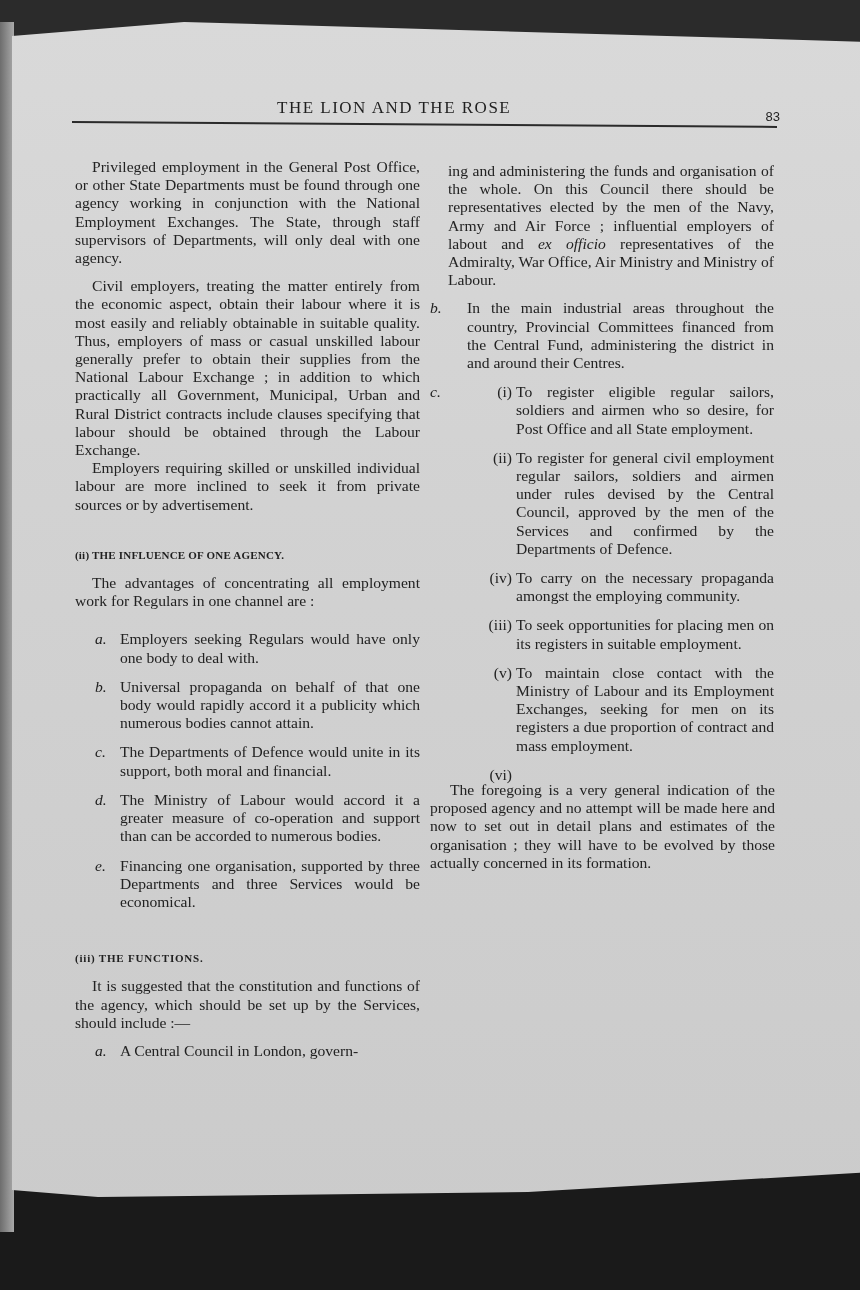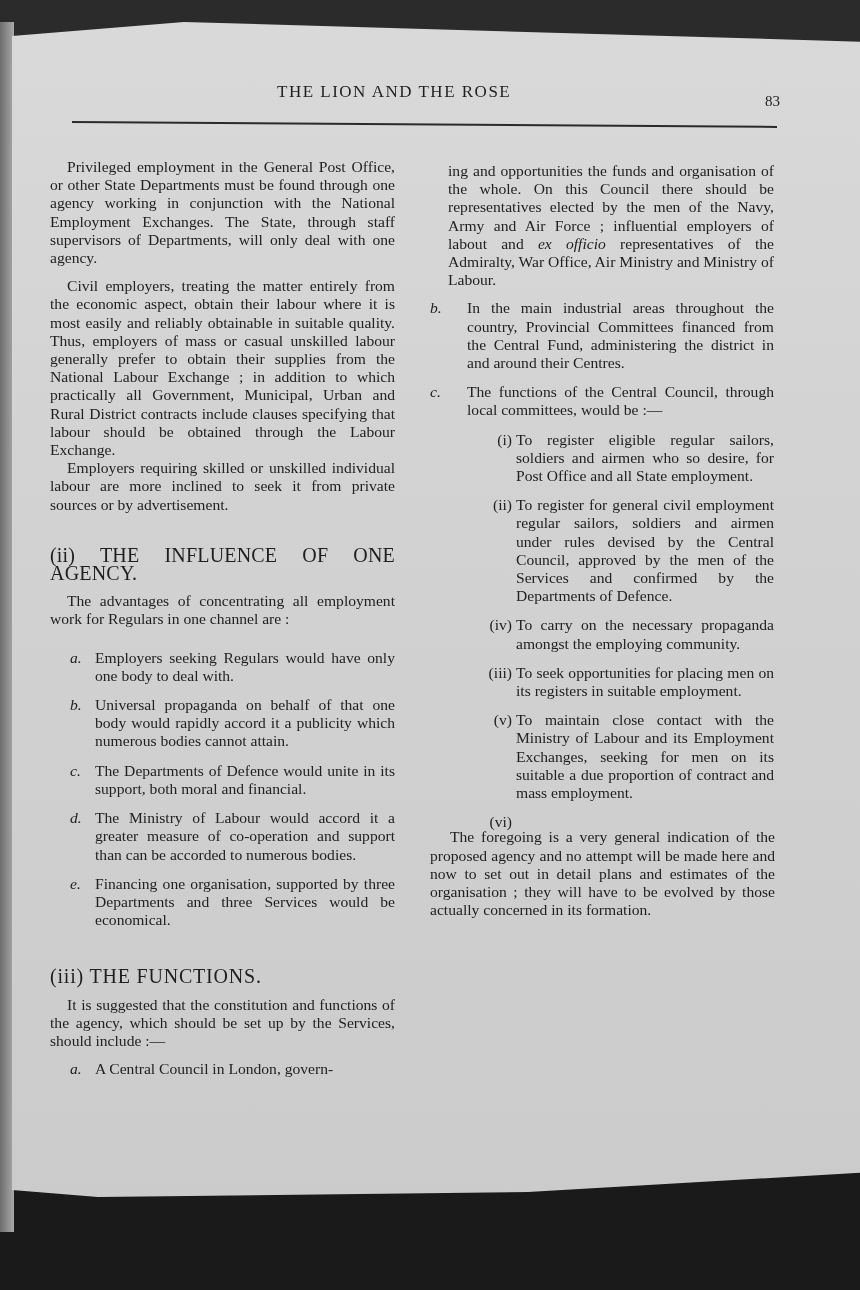--- a/index.html
+++ b/index.html
@@ -12,41 +12,41 @@
   .page {
     position:absolute; left:12px; top:22px; width:860px; height:1200px;
     background:linear-gradient(180deg,#d9d9d9 0%,#d2d2d2 40%,#cbcbcb 100%);
     clip-path: polygon(0 14px, 20% 0, 100% 20px, 100% 1150px, 60% 1170px, 10% 1175px, 0 1168px);
   }
   .spine {
     position:absolute; left:0; top:22px; width:14px; height:1210px;
     background:linear-gradient(90deg,#6d6d6d,#a9a9a9);
   }
   .header {
-    position:absolute; left:72px; top:81px; width:708px; height:30px;
+    position:absolute; left:72px; top:97px; width:708px; height:30px;
   }
   .running-title {
     position:absolute; left:205px; top:1px; font-size:17px; letter-spacing:1.5px; color:#1f1f1f;
     font-family:"Liberation Serif",serif;
   }
   .page-number {
-    position:absolute; right:0; top:12px; font-size:15px; color:#1f1f1f;
-    font-family:Liberation Serif, serif;
+    position:absolute; right:0; top:12px; font-size:13px; color:#1f1f1f;
+    font-family:Liberation Sans, sans-serif;
   }
   .rule { position:absolute; left:72px; top:121px; width:705px; height:2px; background:#2a2a2a; transform:rotate(0.4deg); transform-origin:left; }
   .col {
     position:absolute; font-family:"Liberation Serif",serif; font-size:15.6px;
     line-height:18.2px; color:#222; text-align:justify;
   }
-  .col-left { left:50px; top:158px; width:345px; }
+  .col-left { left:75px; top:158px; width:345px; }
   .col-right { left:448px; top:162px; width:326px; }
   p { margin:0 0 10px 0; }
   .indent { text-indent:17px; }
   h2 {
-    margin:32px 0 10px 0; font-weight:normal; font-size:20px; letter-spacing:0.2px; color:#1f1f1f;
+    margin:32px 0 10px 0; font-weight:bold; font-size:11px; letter-spacing:0.2px; color:#1f1f1f;
   }
   h2.center { margin-top:38px; letter-spacing:0.8px; }
   .item { position:relative; padding-left:45px; margin-bottom:11px; }
   .item .mark { position:absolute; left:20px; top:0; font-style:italic; }
   .ritem { position:relative; padding-left:37px; margin-bottom:11px; }
   .ritem .mark { position:absolute; left:0; top:0; font-style:italic; }
   .rsub { position:relative; padding-left:68px; margin-bottom:11px; }
   .rsub .mark { position:absolute; left:0; top:0; width:64px; text-align:right; }
   .cont { margin-left:37px; }
   em { }
@@ -96,49 +96,48 @@
 
   <h2 class="center">(iii) THE FUNCTIONS.</h2>
   <p class="indent" style="">It is suggested that the constitution and functions of the agency, which should be set up by the Services, should include :—</p>
   <div class="item">
     <span class="mark">a.</span>
     <span>A Central Council in London, govern-</span>
   </div>
 </div>
 
 <div class="col col-right">
-  <p class="cont" style="margin-left:0"><span>ing and opportunities the funds and organisation of the whole. On this Council there should be representatives elected by the men of the Navy, Army and Air Force ; influential employers of labout and </span><em>ex officio</em><span> representatives of the Admiralty, War Office, Air Ministry and Ministry of Labour.</span></p>
+  <p class="cont" style="margin-left:0"><span>ing and administering the funds and organisation of the whole. On this Council there should be representatives elected by the men of the Navy, Army and Air Force ; influential employers of labout and </span><em>ex officio</em><span> representatives of the Admiralty, War Office, Air Ministry and Ministry of Labour.</span></p>
 
   <div class="ritem" style="margin-left:-18px">
     <span class="mark">b.</span>
     <span>In the main industrial areas throughout the country, Provincial Committees financed from the Central Fund, administering the district in and around their Centres.</span>
   </div>
   <div class="ritem" style="margin-left:-18px">
     <span class="mark">c.</span>
-    <span>The functions of the Central Council, through local committees, would be :—</span>
   </div>
 
   <div class="rsub">
     <span class="mark">(i)</span>
     <span>To register eligible regular sailors, soldiers and airmen who so desire, for Post Office and all State employment.</span>
   </div>
   <div class="rsub">
     <span class="mark">(ii)</span>
     <span>To register for general civil employment regular sailors, soldiers and airmen under rules devised by the Central Council, approved by the men of the Services and confirmed by the Departments of Defence.</span>
   </div>
   <div class="rsub">
     <span class="mark">(iv)</span>
     <span>To carry on the necessary propaganda amongst the employing community.</span>
   </div>
   <div class="rsub">
     <span class="mark">(iii)</span>
     <span>To seek opportunities for placing men on its registers in suitable employment.</span>
   </div>
   <div class="rsub">
     <span class="mark">(v)</span>
-    <span>To maintain close contact with the Ministry of Labour and its Employment Exchanges, seeking for men on its suitable a due proportion of contract and mass employment.</span>
+    <span>To maintain close contact with the Ministry of Labour and its Employment Exchanges, seeking for men on its registers a due proportion of contract and mass employment.</span>
   </div>
   <div class="rsub">
     <span class="mark">(vi)</span>
   </div>
 
   <p class="closing">The foregoing is a very general indication of the proposed agency and no attempt will be made here and now to set out in detail plans and estimates of the organisation ; they will have to be evolved by those actually concerned in its formation.</p>
 </div>
 
 </body></html>

